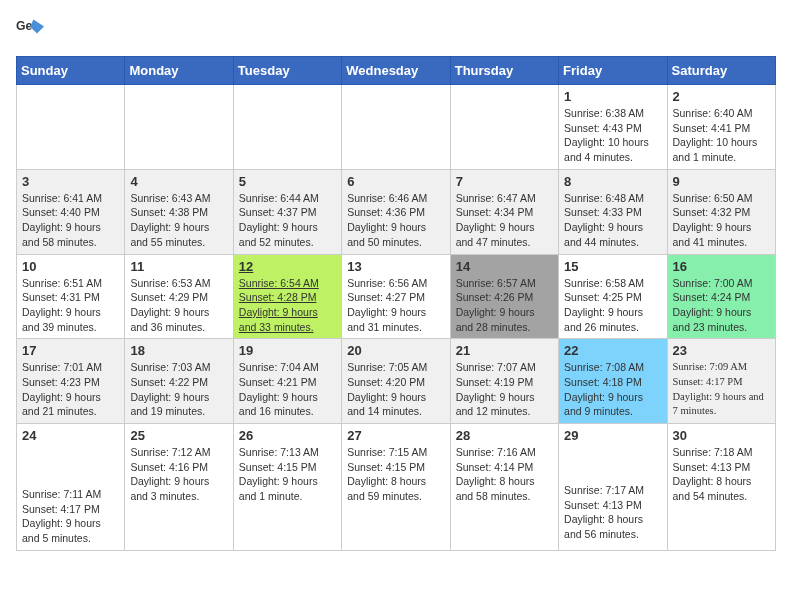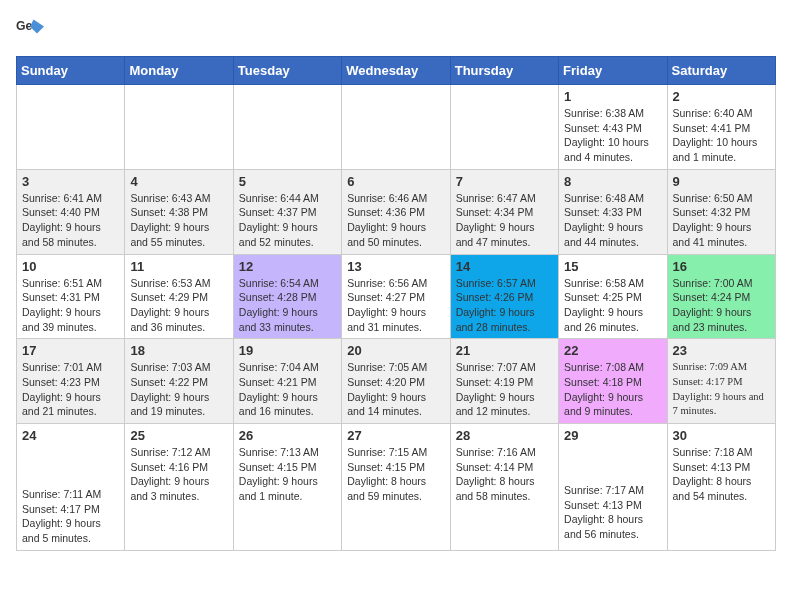--- a/index.html
+++ b/index.html
@@ -183,33 +183,33 @@
           <div class="day-info" style="white-space: pre-line;">Sunrise: 6:51 AM
 Sunset: 4:31 PM
 Daylight: 9 hours and 39 minutes.</div>
         </td>
         <td style="background: rgb(255, 255, 255);">
           <span class="day-number">11</span>
           <div class="day-info" style="white-space: pre-line;">Sunrise: 6:53 AM
 Sunset: 4:29 PM
 Daylight: 9 hours and 36 minutes.</div>
         </td>
-        <td style="background: #c4b5fd;">
+        <td style="background: #bef264; text-decoration: underline;">
           <span class="day-number">12</span>
           <div class="day-info" style="white-space: pre-line;">Sunrise: 6:54 AM
 Sunset: 4:28 PM
 Daylight: 9 hours and 33 minutes.</div>
         </td>
         <td style="background: rgb(255, 255, 255);">
           <span class="day-number">13</span>
           <div class="day-info" style="white-space: pre-line;">Sunrise: 6:56 AM
 Sunset: 4:27 PM
 Daylight: 9 hours and 31 minutes.</div>
         </td>
-        <td style="background: #0ea5e9;">
+        <td style="background: #a3a3a3;">
           <span class="day-number">14</span>
           <div class="day-info" style="white-space: pre-line;">Sunrise: 6:57 AM
 Sunset: 4:26 PM
 Daylight: 9 hours and 28 minutes.</div>
         </td>
         <td style="background: rgb(255, 255, 255);">
           <span class="day-number">15</span>
           <div class="day-info" style="white-space: pre-line;">Sunrise: 6:58 AM
 Sunset: 4:25 PM
 Daylight: 9 hours and 26 minutes.</div>
@@ -245,21 +245,21 @@
           <div class="day-info" style="white-space: pre-line;">Sunrise: 7:05 AM
 Sunset: 4:20 PM
 Daylight: 9 hours and 14 minutes.</div>
         </td>
         <td style="background: rgb(240, 240, 240);">
           <span class="day-number">21</span>
           <div class="day-info" style="white-space: pre-line;">Sunrise: 7:07 AM
 Sunset: 4:19 PM
 Daylight: 9 hours and 12 minutes.</div>
         </td>
-        <td style="background: #f0abfc;">
+        <td style="background: #7dd3fc;">
           <span class="day-number">22</span>
           <div class="day-info" style="white-space: pre-line;">Sunrise: 7:08 AM
 Sunset: 4:18 PM
 Daylight: 9 hours and 9 minutes.</div>
         </td>
         <td style="background: rgb(240, 240, 240);">
           <span class="day-number">23</span>
           <div class="day-info" style="white-space: pre-line; font-family: Liberation Serif, serif;">Sunrise: 7:09 AM
 Sunset: 4:17 PM
 Daylight: 9 hours and 7 minutes.</div>

